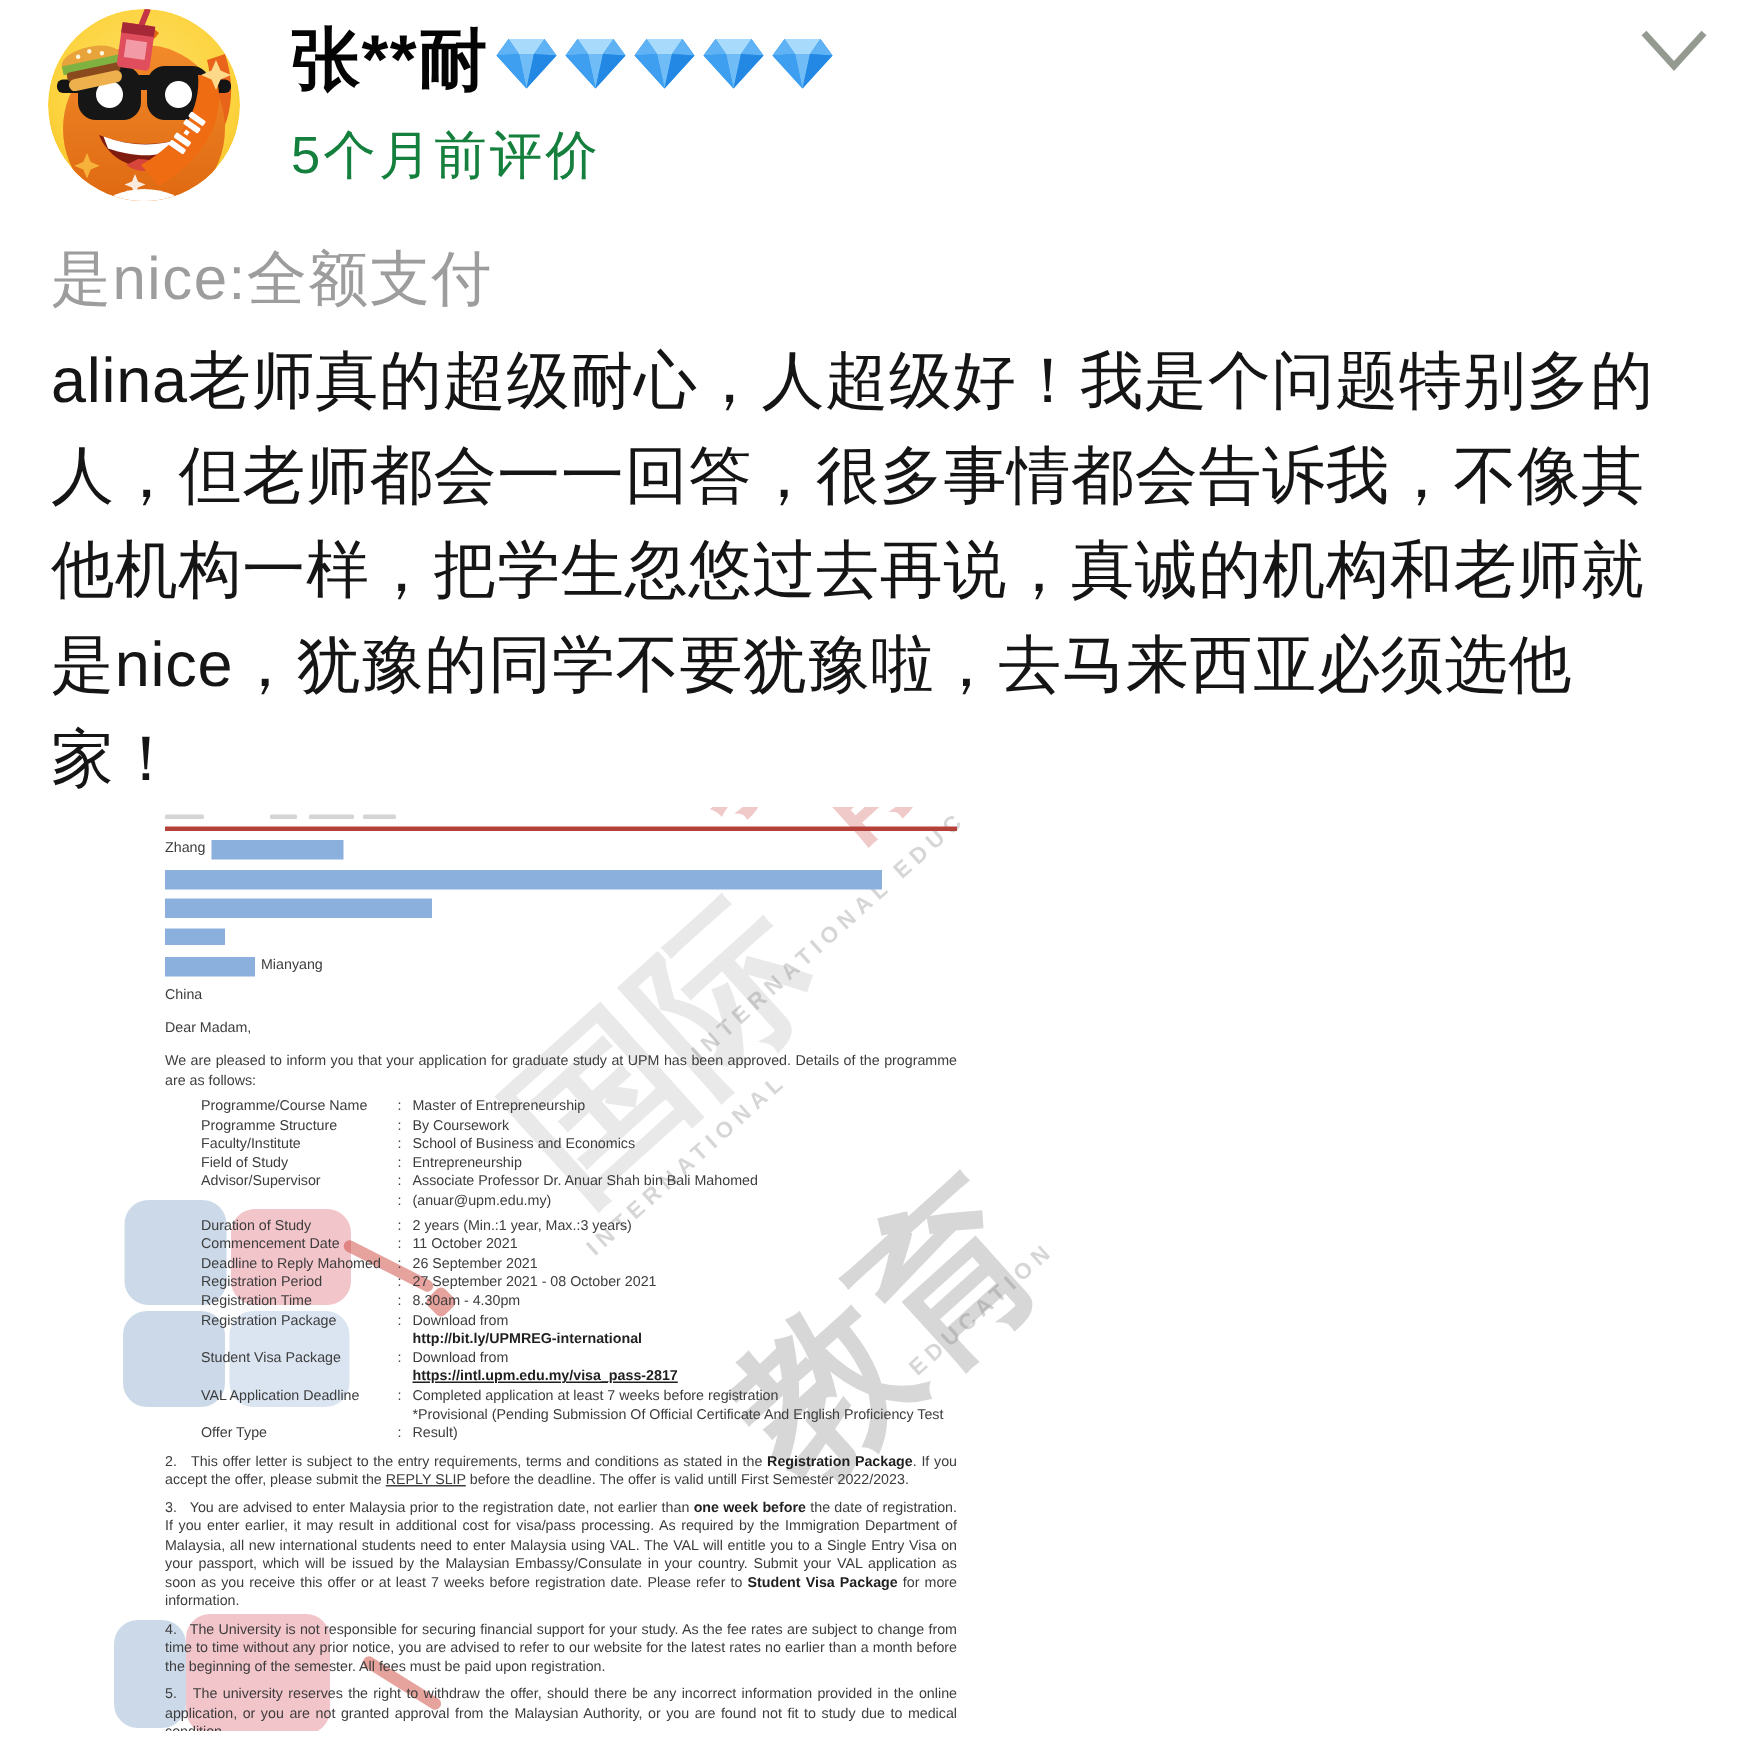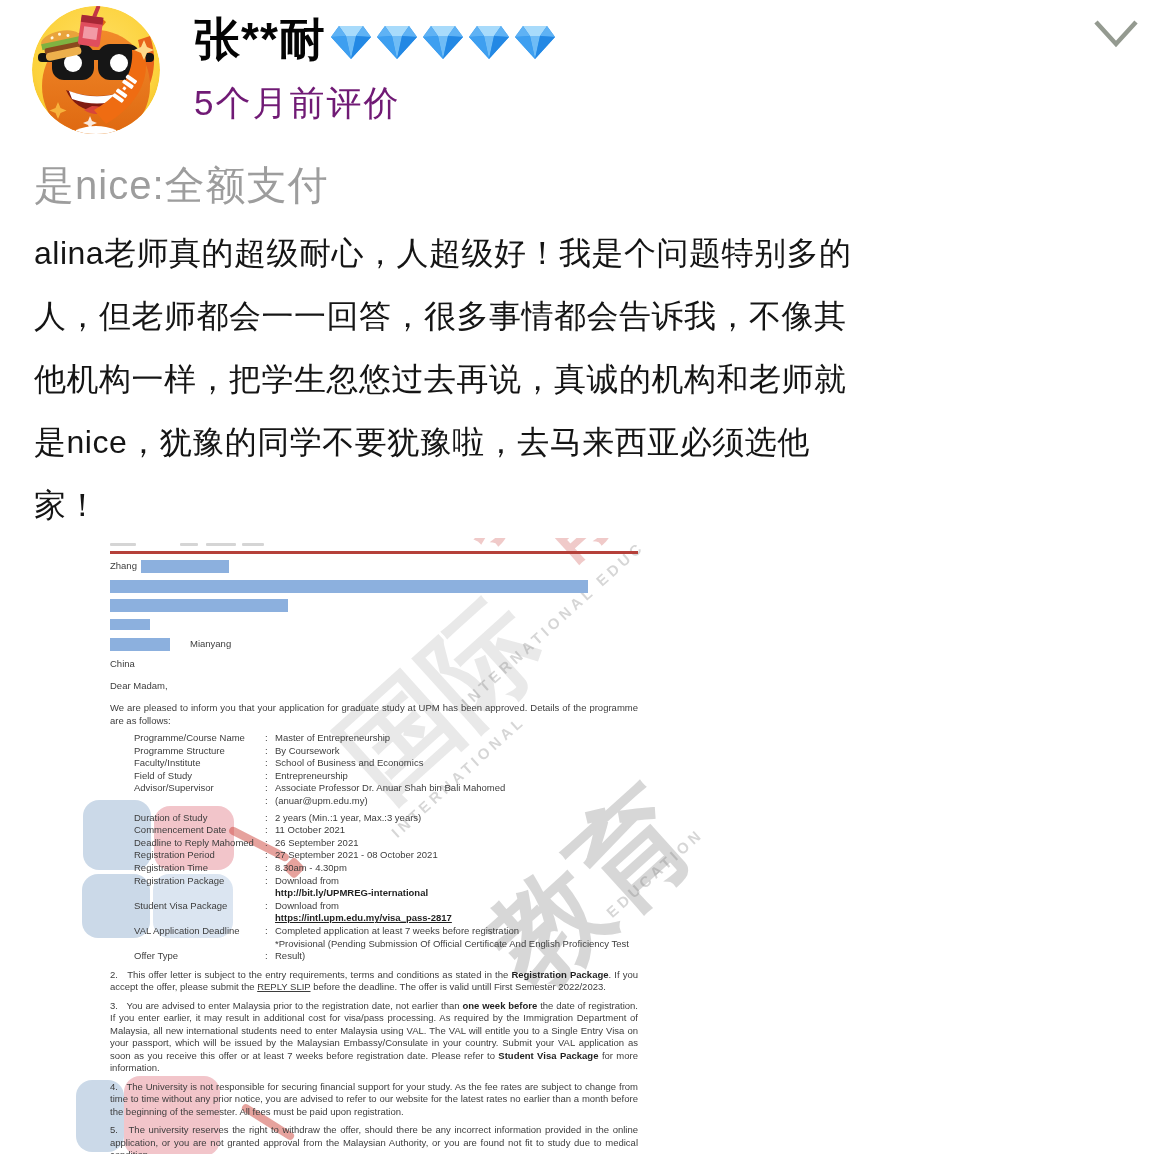--- a/index.html
+++ b/index.html
@@ -14,30 +14,30 @@
   }
   .name-row{
     position:absolute;left:194px;top:12px;height:56px;
     display:flex;align-items:center;gap:3px;
   }
   .username{font-size:46px;font-weight:bold;color:#040404;letter-spacing:1px;}
   .diamonds{display:flex;align-items:center;gap:2px;margin-top:4px;}
   .diamonds svg{display:block;}
   .review-time{
     position:absolute;left:194px;top:80px;
-    font-size:35px;color:#701a75;letter-spacing:2px;
+    font-size:35px;color:#15803d;letter-spacing:2px;
   }
   .chevron{position:absolute;left:1092px;top:18px;width:48px;height:32px;cursor:pointer;}
   .payment{
     position:absolute;left:34px;top:158px;
     font-size:40px;color:#9d9d9d;letter-spacing:1px;
   }
   .review-text{
     position:absolute;left:34px;top:222px;width:1110px;
-    font-size:32px;line-height:63px;color:#151515;
+    font-size:42px;line-height:63px;color:#151515;
     white-space:pre-line;letter-spacing:0.5px;
   }
   
   .letter{
     position:absolute;left:58px;top:538px;width:648px;height:616px;
     background:#fff;overflow:hidden;cursor:pointer;
   }
   .letter-content{
     position:absolute;left:52px;top:4px;width:528px;
     font-size:9.5px;line-height:12.5px;color:#3d3d3d;z-index:3;
@@ -243,21 +243,21 @@
         <span class="bar" style="width:478px;"></span>
       </div>
     <div class="addr-row">
         <span class="bar" style="width:178px;"></span>
       </div>
     <div class="addr-row">
         <span class="bar" style="width:40px;height:11px;"></span>
       </div>
     <div class="addr-row">
       <span class="bar" style="width:60px;"></span>
-      <span style="margin-left:20px;">Mianyang</span>
+      <span style="margin-left:4px;">Mianyang</span>
     </div>
     <div class="addr-row">
         <span>China</span>
       </div>
 
     <div class="salutation">Dear Madam,</div>
     <div class="intro">We are pleased to inform you that your application for graduate study at UPM has been approved. Details of the programme are as follows:</div>
 
     <div>
         <div class="drow">

